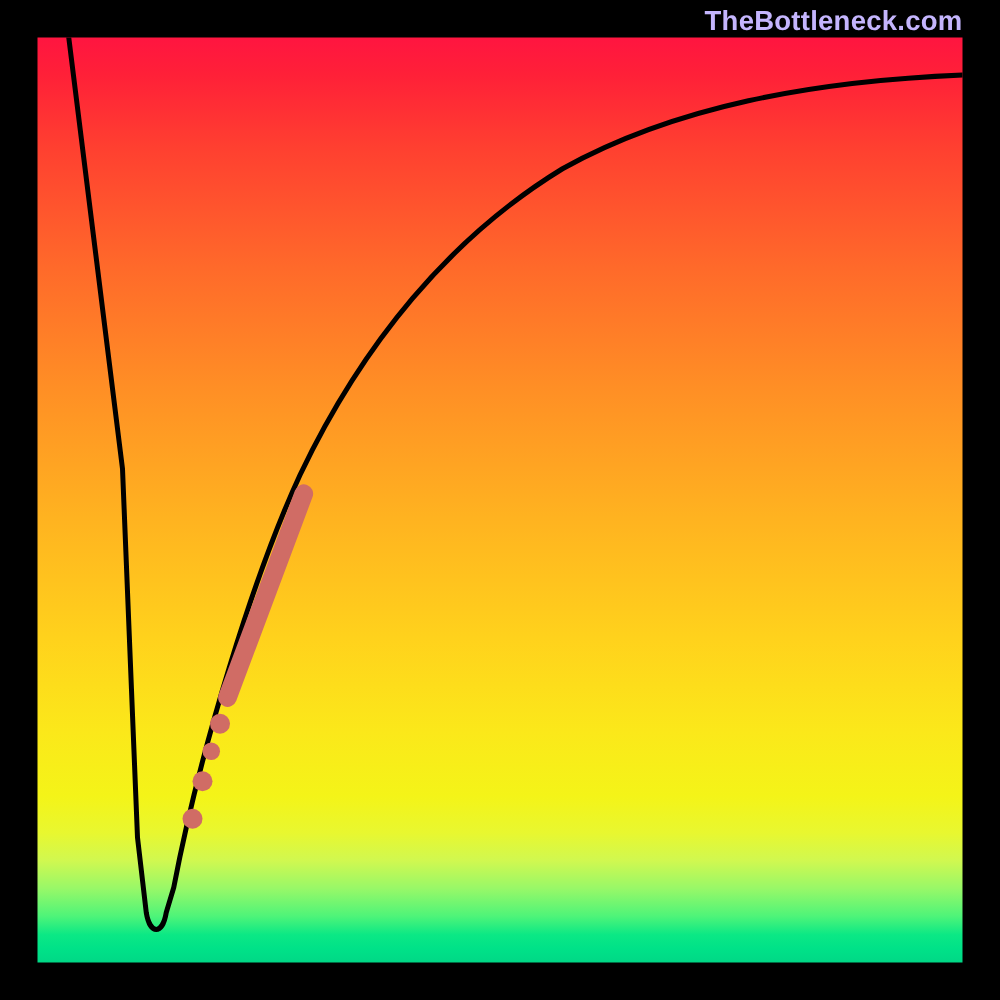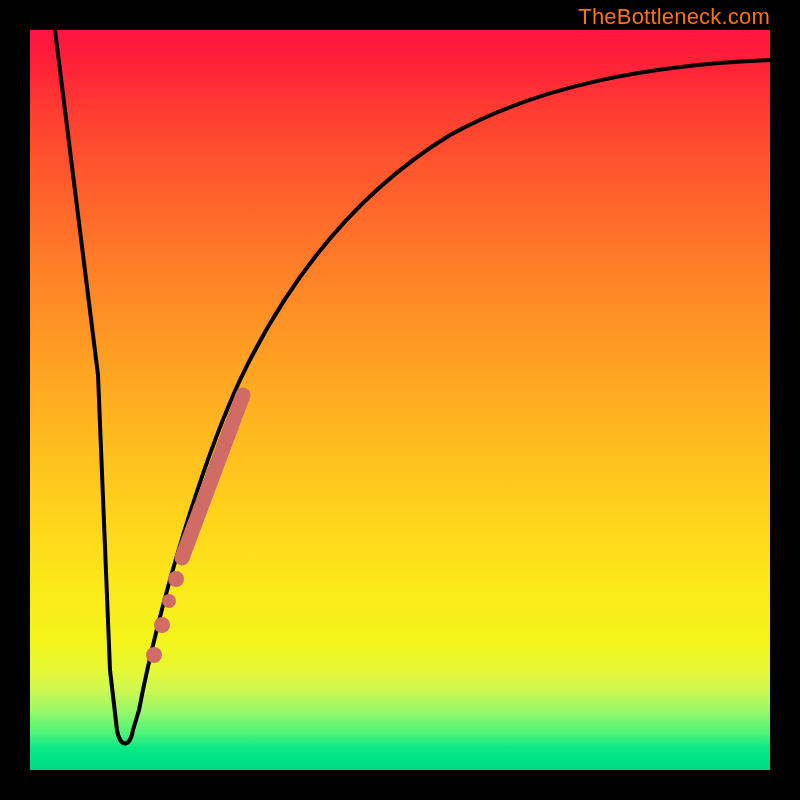--- a/index.html
+++ b/index.html
@@ -40,22 +40,22 @@
   top: 0;
   width: 740px;
   height: 740px;
 }
 .watermark {
   position: absolute;
   right: 30px;
   top: 4px;
   font-family: Arial, Helvetica, sans-serif;
   font-size: 22px;
-  font-weight: 400;
-  color: #f97316;
+  font-weight: 700;
+  color: #c4b5fd;
   letter-spacing: 0.2px;
 }
 </style>
 </head>
 <body>
 
 <div class="chart-container">
   <div class="watermark">TheBottleneck.com</div>
   <div class="plot-area">
     <svg class="curve" viewBox="0 0 740 740" preserveAspectRatio="none">

